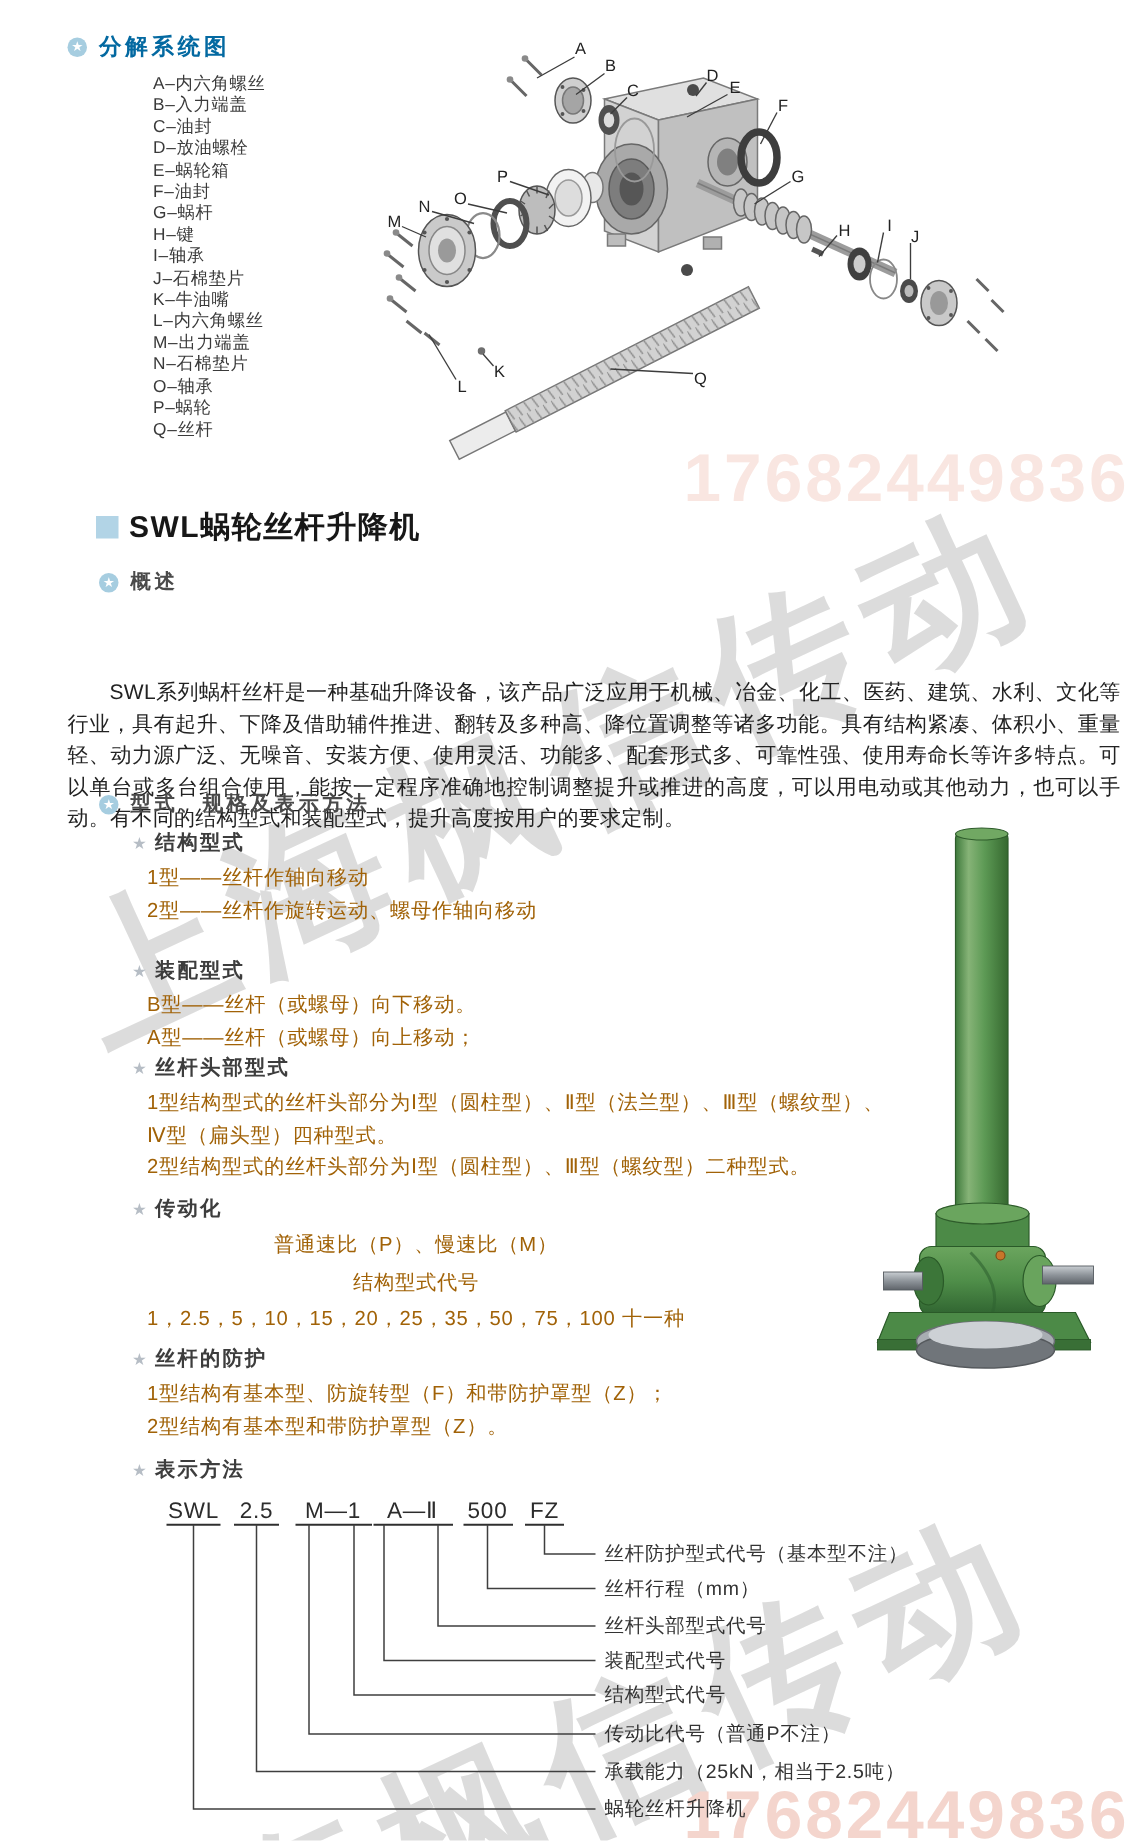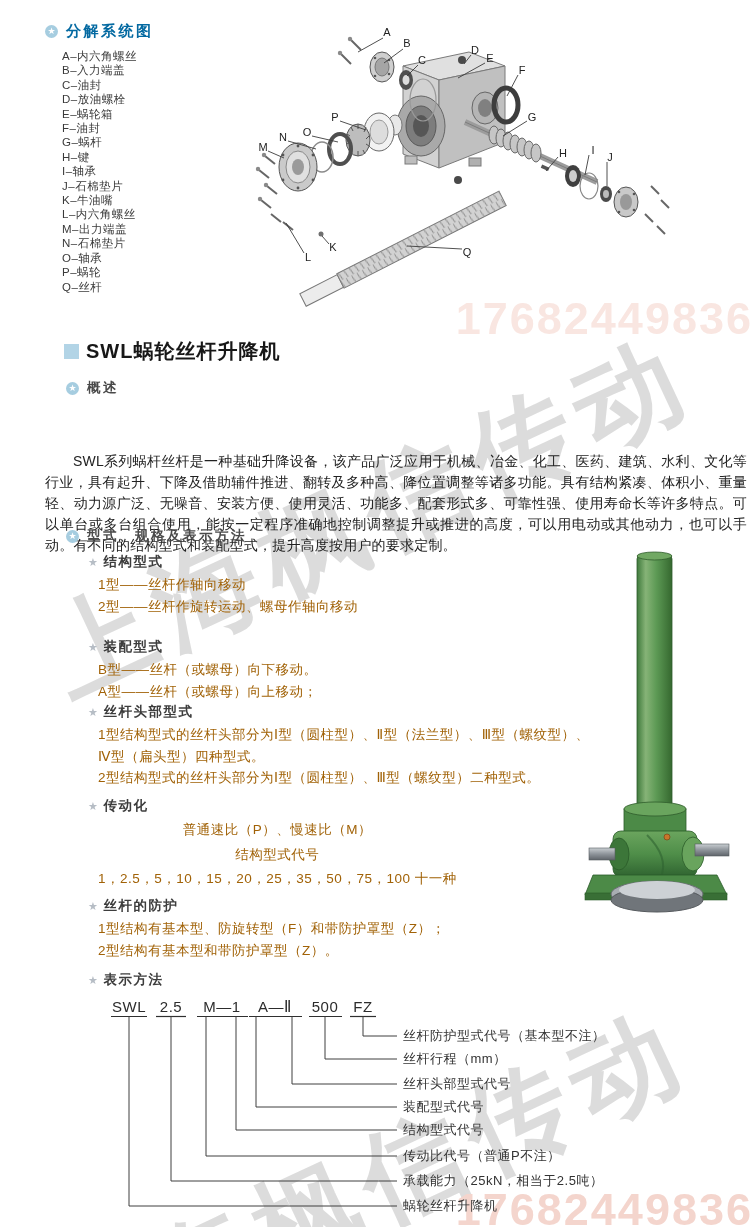--- a/index.html
+++ b/index.html
@@ -23,21 +23,21 @@
   
   .parts{left:45px;top:22px;z-index:2;}
   .sec-head{display:flex;align-items:center;}
   .icon-circle-star{
     display:inline-flex;align-items:center;justify-content:center;
     width:13px;height:13px;border-radius:50%;background:#a6cde0;color:#fff;
     font-size:9px;line-height:13px;margin-right:8px;flex:0 0 auto;
   }
   .parts-title{font-size:15px;font-weight:bold;color:#0369a1;letter-spacing:2.5px;}
   .part-items{margin:8px 0 0 17px;}
-  .part-item{font-size:11.5px;line-height:14.4px;color:#3a3a3a;letter-spacing:0.5px;white-space:nowrap;}
+  .part-item{font-size:11.5px;line-height:14.4px;color:#3a3a3a;letter-spacing:0.5px;white-space:nowrap;margin-left:40px;}
   
   .main-title-row{left:64px;top:338px;display:flex;align-items:center;z-index:2;}
   .title-square{width:15px;height:15px;background:#b2d4e6;margin-right:7px;}
   .main-title{font-size:20px;font-weight:bold;color:#171717;letter-spacing:1px;white-space:nowrap;}
   
   .section-head{display:flex;align-items:center;z-index:2;}
   .section-head .txt{font-size:13.5px;font-weight:bold;color:#4a4a4a;letter-spacing:2.5px;white-space:nowrap;}
   .overview-head{left:66px;top:379px;}
   .spec-head{left:66px;top:527px;}
   

